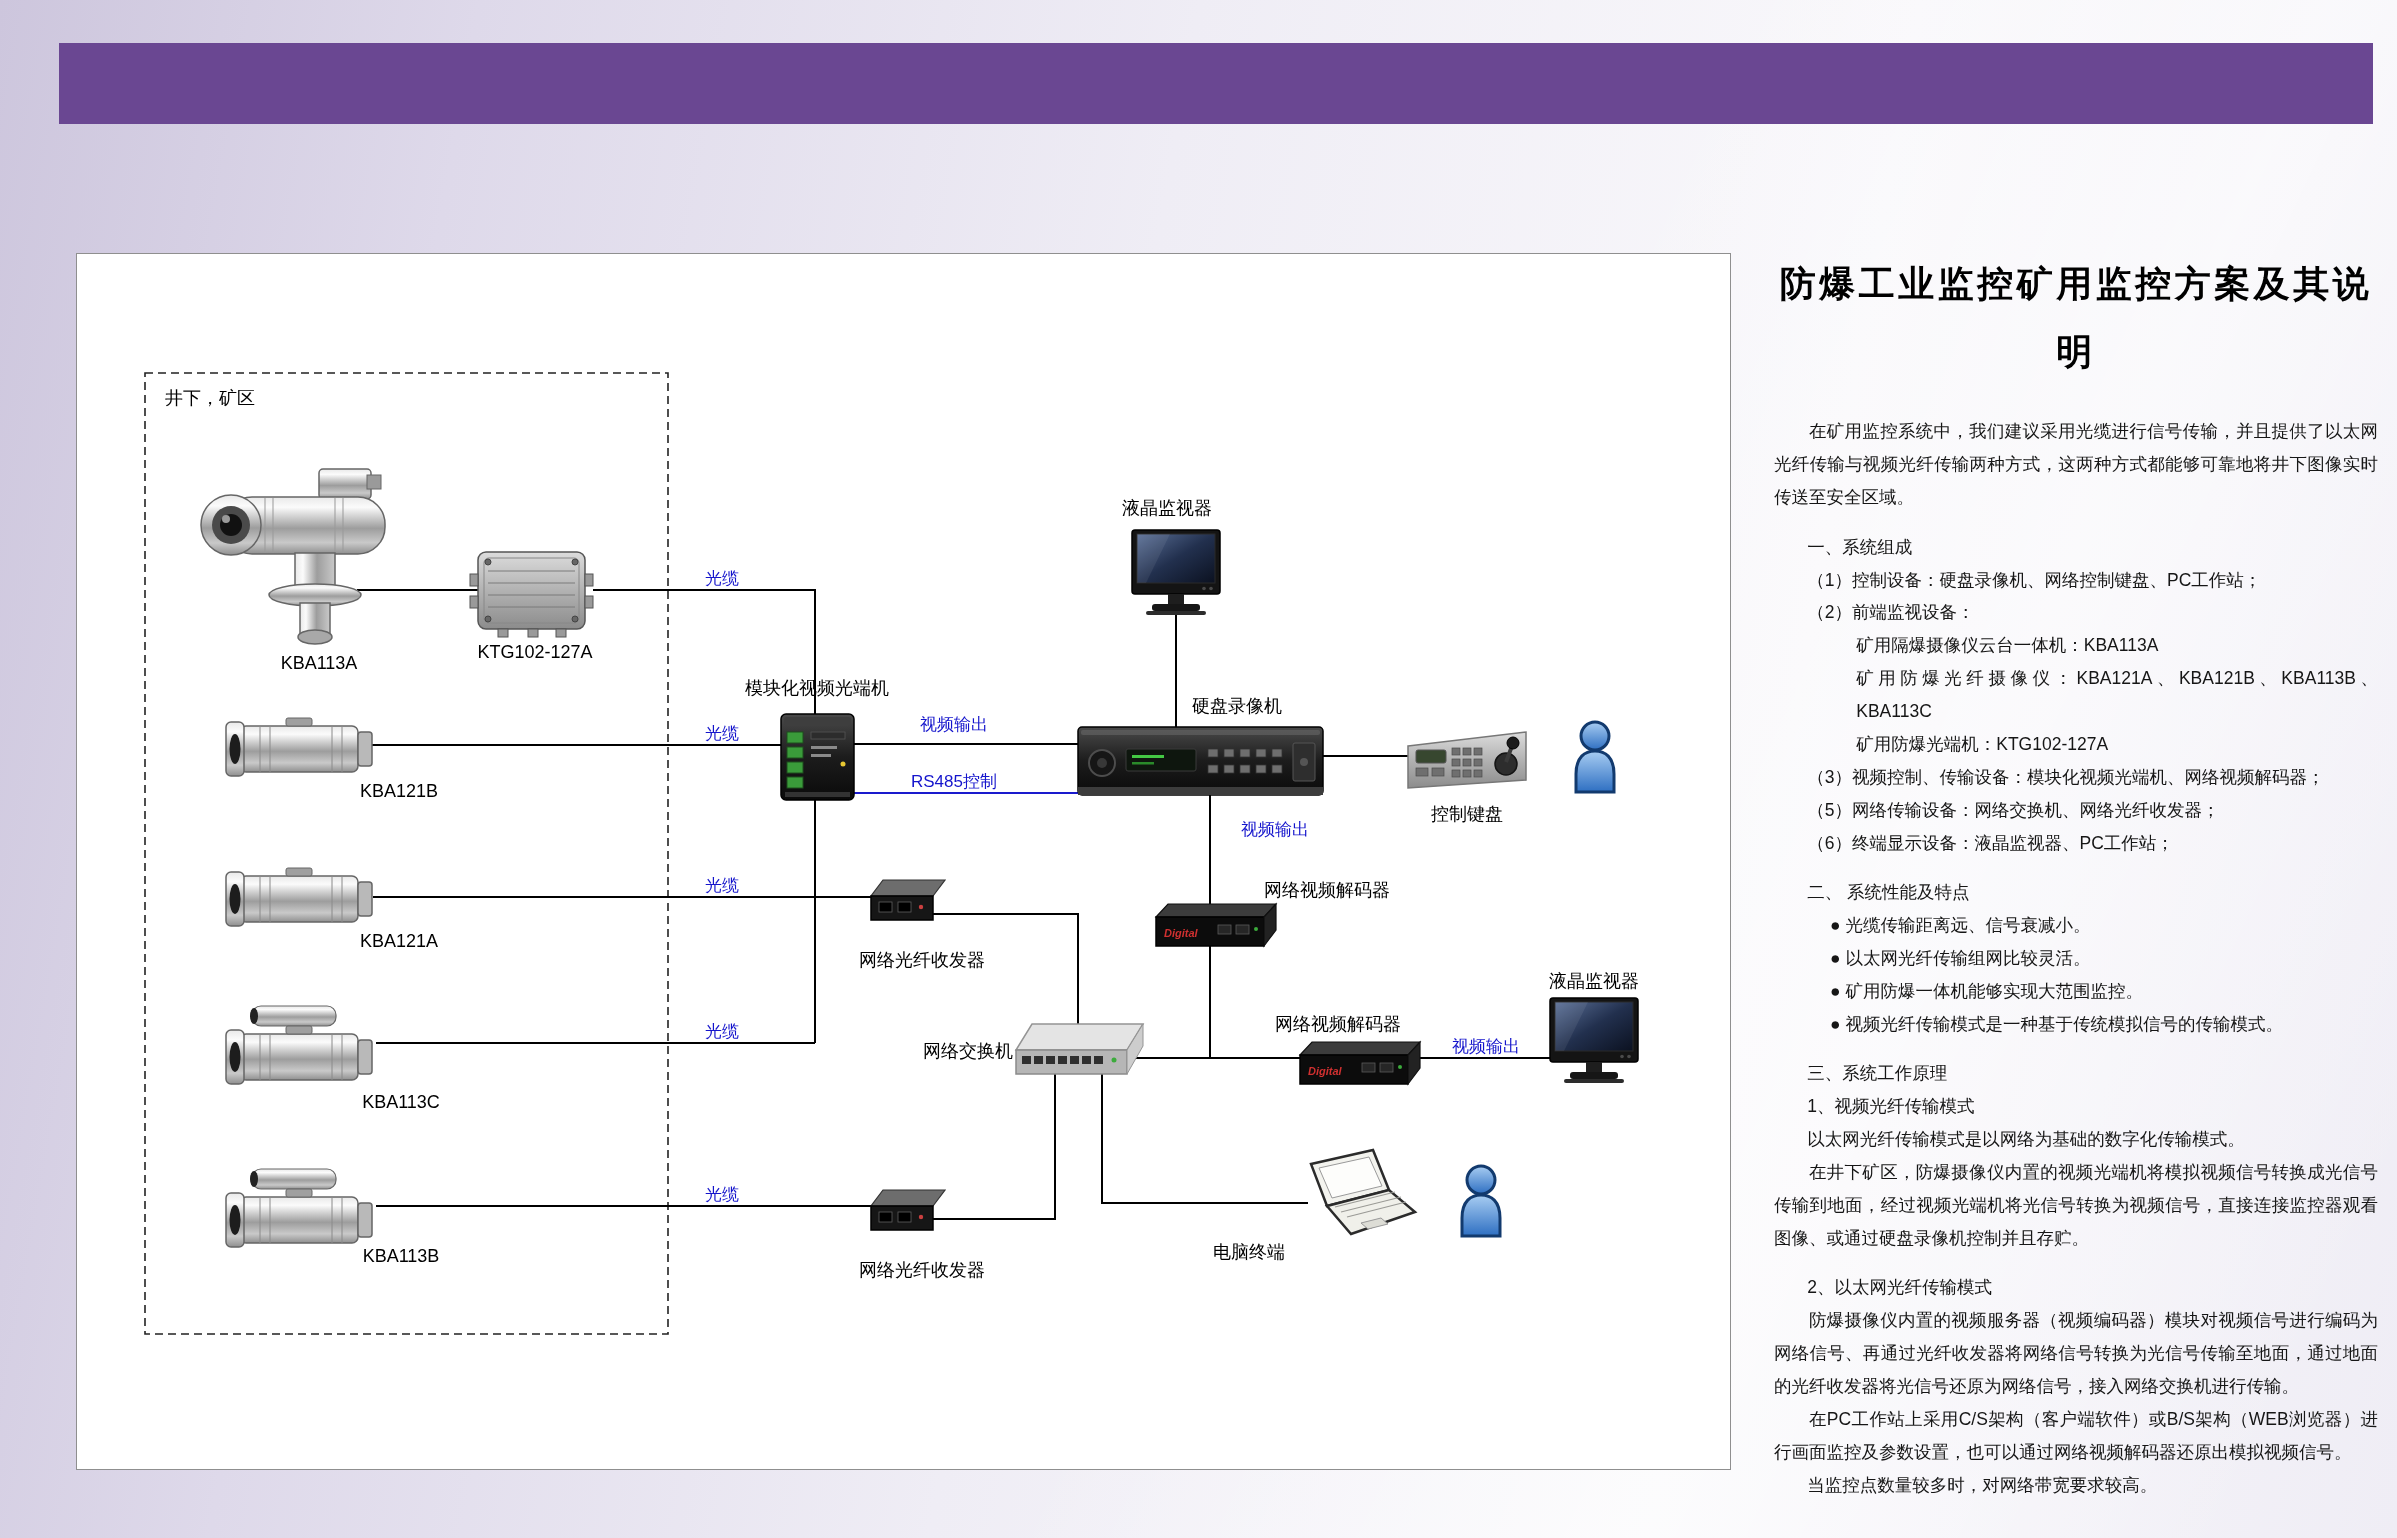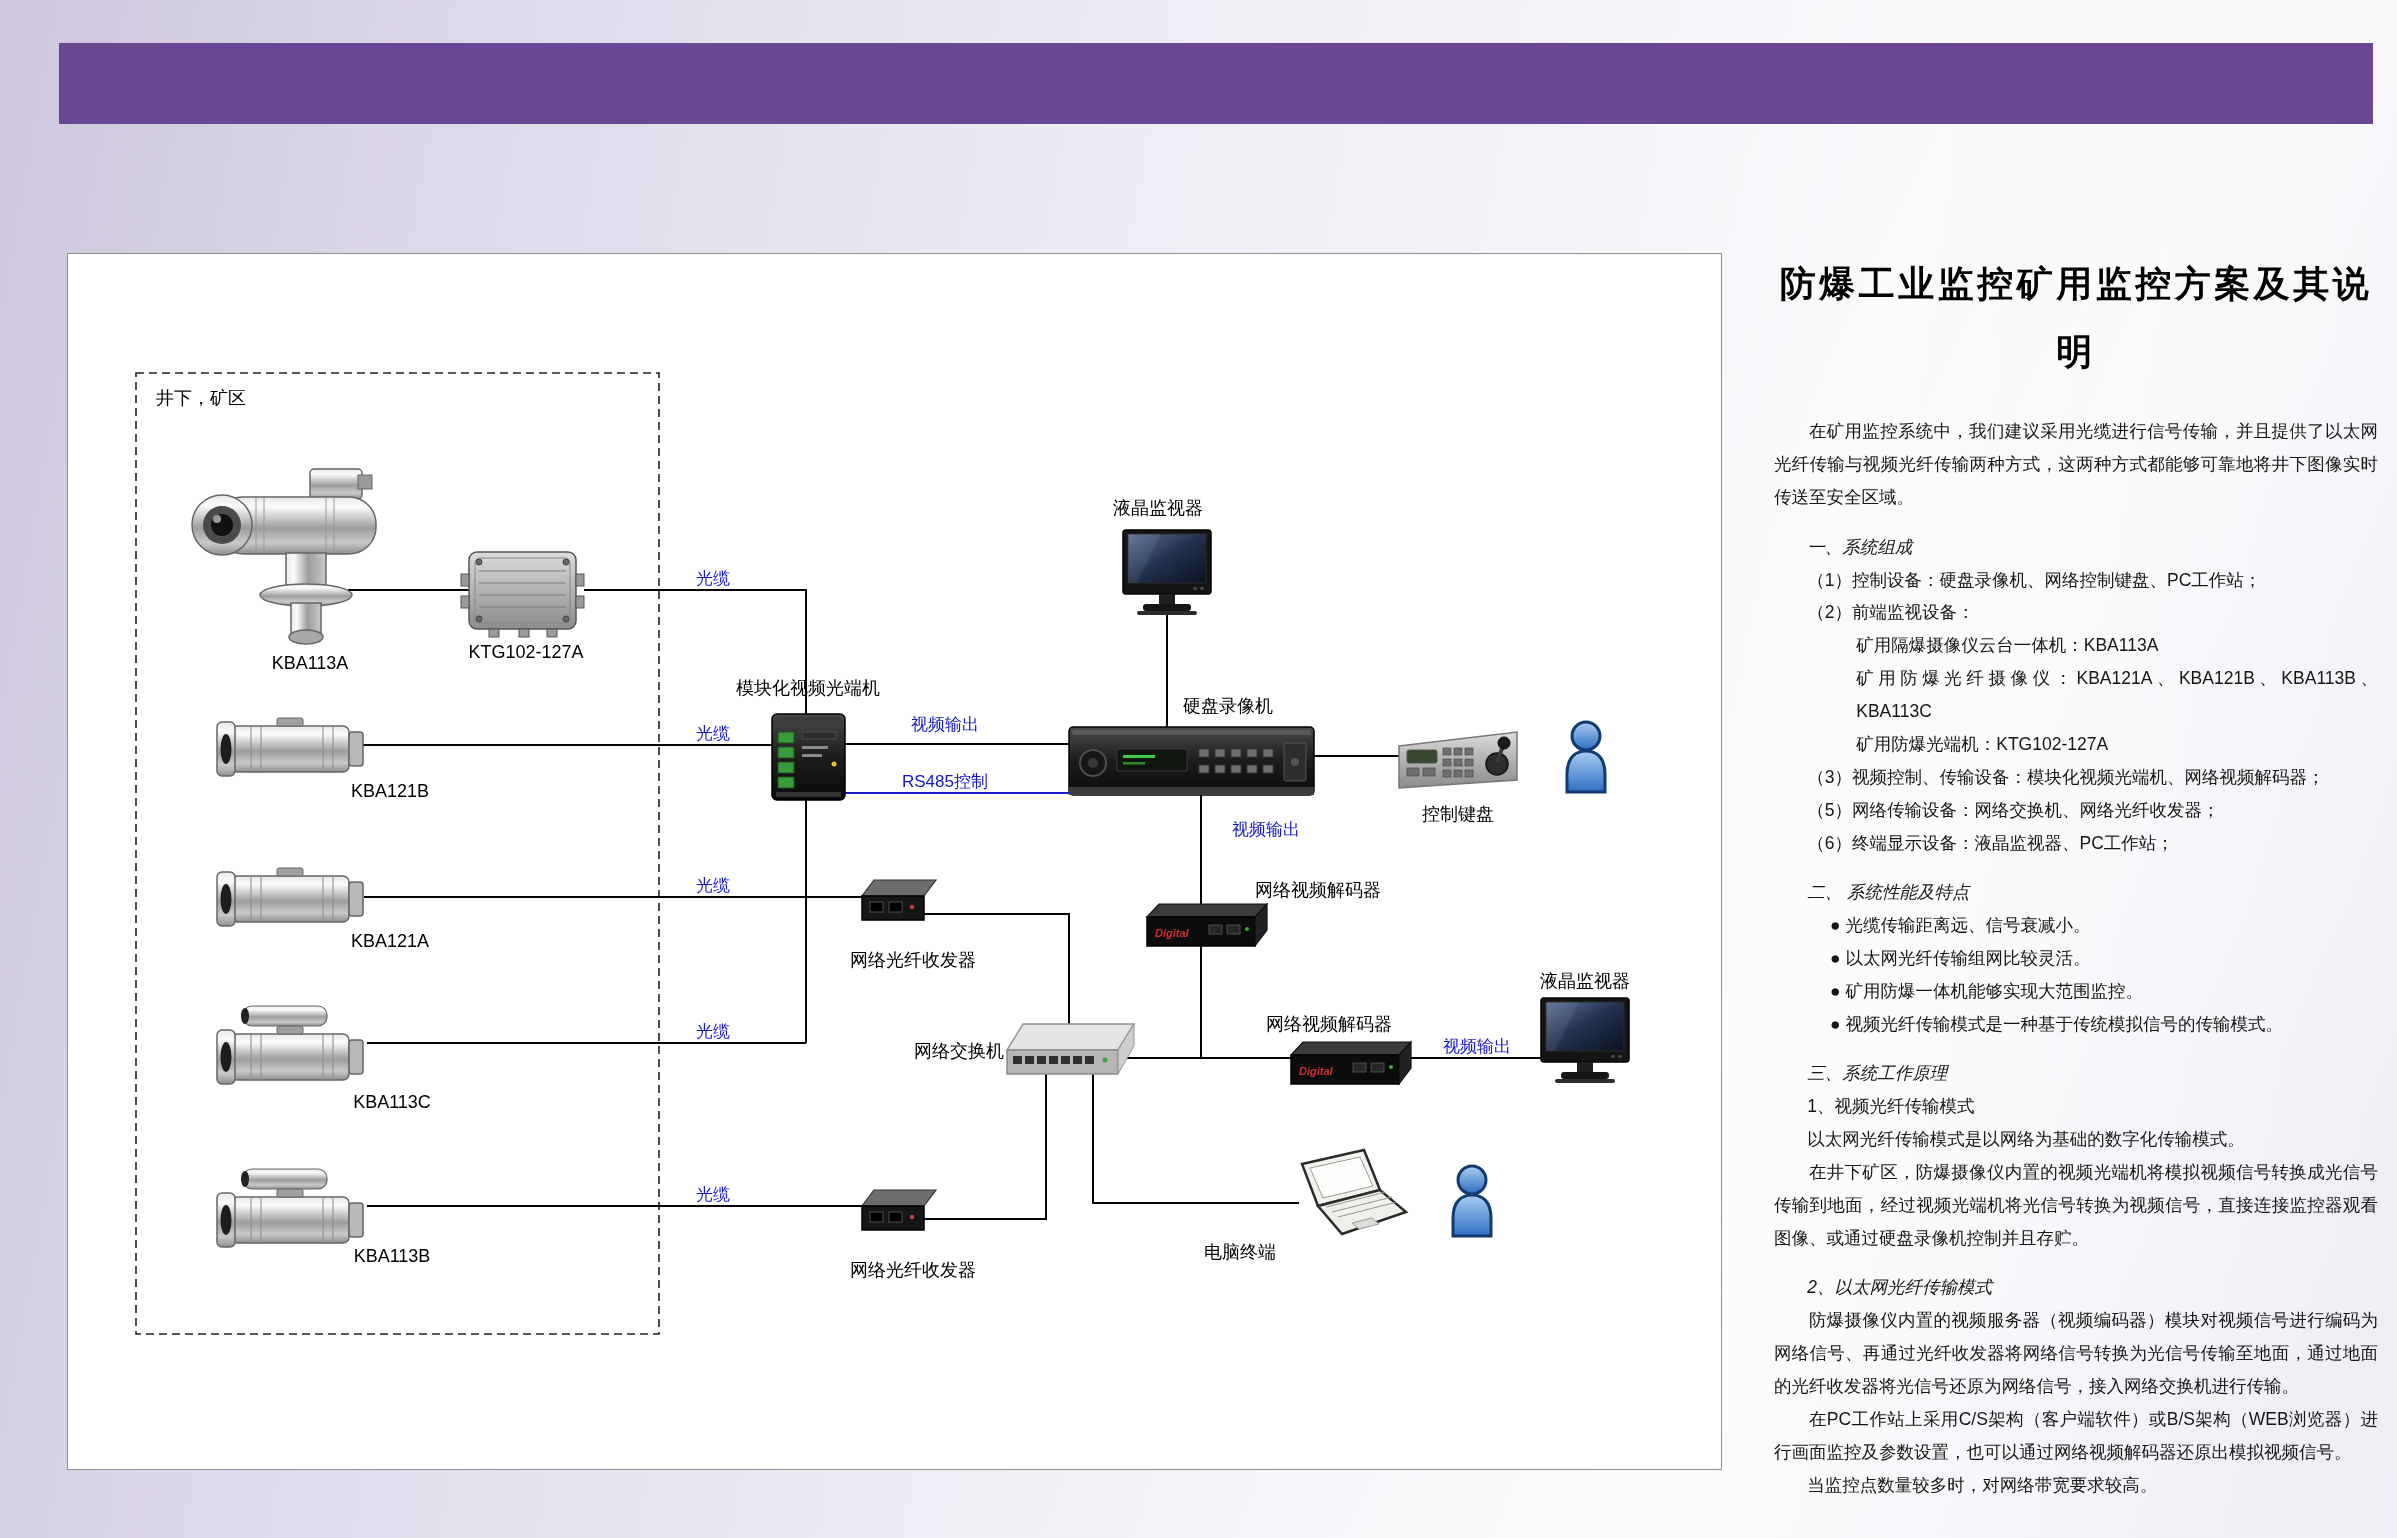--- a/index.html
+++ b/index.html
@@ -8,41 +8,41 @@
     position:relative; width:2397px; height:1538px; overflow:hidden;
     background:
       linear-gradient(115deg, rgba(255,255,255,0) 55%, rgba(255,255,255,0.55) 75%, rgba(255,255,255,0) 95%),
       linear-gradient(100deg, #cdc6dd 0%, #ded9ea 18%, #efedf5 45%, #f9f8fb 72%, #efedf5 100%);
   }
   .header-bar {
     position:absolute; left:59px; top:43px; width:2314px; height:81px;
     background:#6a4792;
   }
   .panel {
-    position:absolute; left:67px; top:253px; width:1653px; height:1215px;
+    position:absolute; left:76px; top:253px; width:1653px; height:1215px;
     background:#ffffff; border:1px solid #8f8f8f; box-sizing:content-box;
   }
   .diag { display:block; }
   .dash { fill:none; stroke:#222; stroke-width:1.6; stroke-dasharray:8 5; }
   .wire path { stroke:#000; stroke-width:2; fill:none; }
   .wireb { stroke:#1a1acd; stroke-width:2.2; fill:none; }
   .blu text { fill:#1414cc; font-size:17px; text-anchor:middle; }
   .lblc text { fill:#000; font-size:18px; text-anchor:middle; }
   .lbl { fill:#000; font-size:18px; }
 
   .doc {
     position:absolute; left:1774px; top:250px; width:604px;
     font-size:17.5px; line-height:1.88; color:#161616; text-align:justify;
   }
   .doc-title { text-align:center; font-weight:700; font-size:36px; letter-spacing:3.5px; color:#000; margin:0 0 30px 0; }
   .p   { text-indent:2em; }
   .ln  { padding-left:1.9em; }
   .sub { padding-left:4.7em; }
   .bul { padding-left:3.2em; }
-  .sec { margin-top:0.95em;font-style:italic; }
+  .sec { margin-top:0.95em; }
 </style>
 </head>
 <body>
 
 <div class="page">
   <div class="header-bar"></div>
 
   <div class="panel">
     <svg class="diag" viewBox="0 0 1653 1215" width="1653" height="1215">
       <defs>

